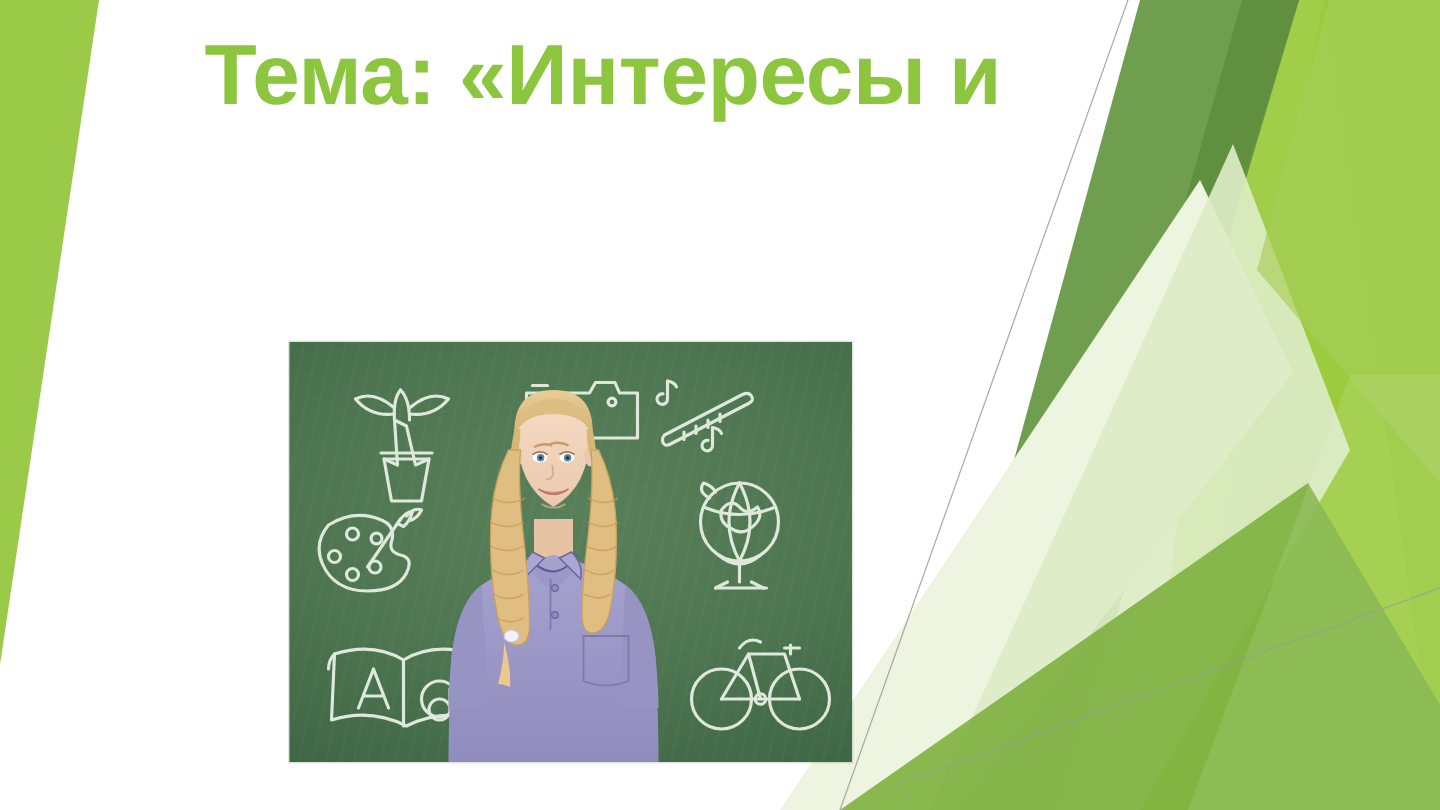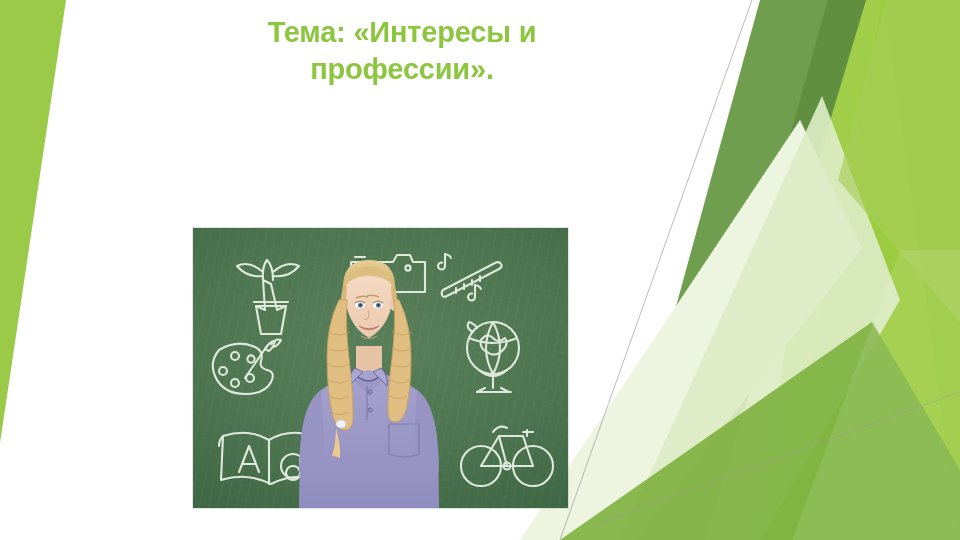--- a/index.html
+++ b/index.html
@@ -17,21 +17,21 @@
 
   
   #title-block{
     position:absolute;
     left:92px;top:14px;width:620px;
     text-align:center;
     z-index:6;
   }
   #title-block .line{
     display:block;
-    font-size:29px;
+    font-size:57px;
     line-height:1.28;
     font-weight:700;
     letter-spacing:-0.2px;
     color:#8CC63E;
     white-space:nowrap;
   }
 
   
   #photo{
     position:absolute;
@@ -89,21 +89,20 @@
     <polygon points="886,0 960,0 960,322 838,180" fill="#A6CE57" opacity="0.65"></polygon>
 
     <polygon points="900,250 960,250 960,540 792,540" fill="#FFFFFF" opacity="0.10"></polygon>
 
     <line x1="752" y1="0" x2="560" y2="540" stroke="#9a9a9a" stroke-width="0.8" opacity="0.85"></line>
     <line x1="960" y1="392" x2="596" y2="524" stroke="#9a9a9a" stroke-width="0.8" opacity="0.7"></line>
   </svg>
 
   <div id="title-block">
     <span class="line">Тема: «Интересы и</span>
-    <span class="line">профессии».</span>
   </div>
 
   <div id="photo" title="Девочка с косичками на фоне зелёной школьной доски с рисунками мелом">
 
     <div class="board"></div>
 
     <div class="chalk">
       <svg viewBox="0 0 375 280" preserveAspectRatio="none" aria-hidden="true">
         <g fill="none" stroke="#EAF2E6" stroke-width="2.1" stroke-linecap="round" stroke-linejoin="round" opacity="0.93">
 

